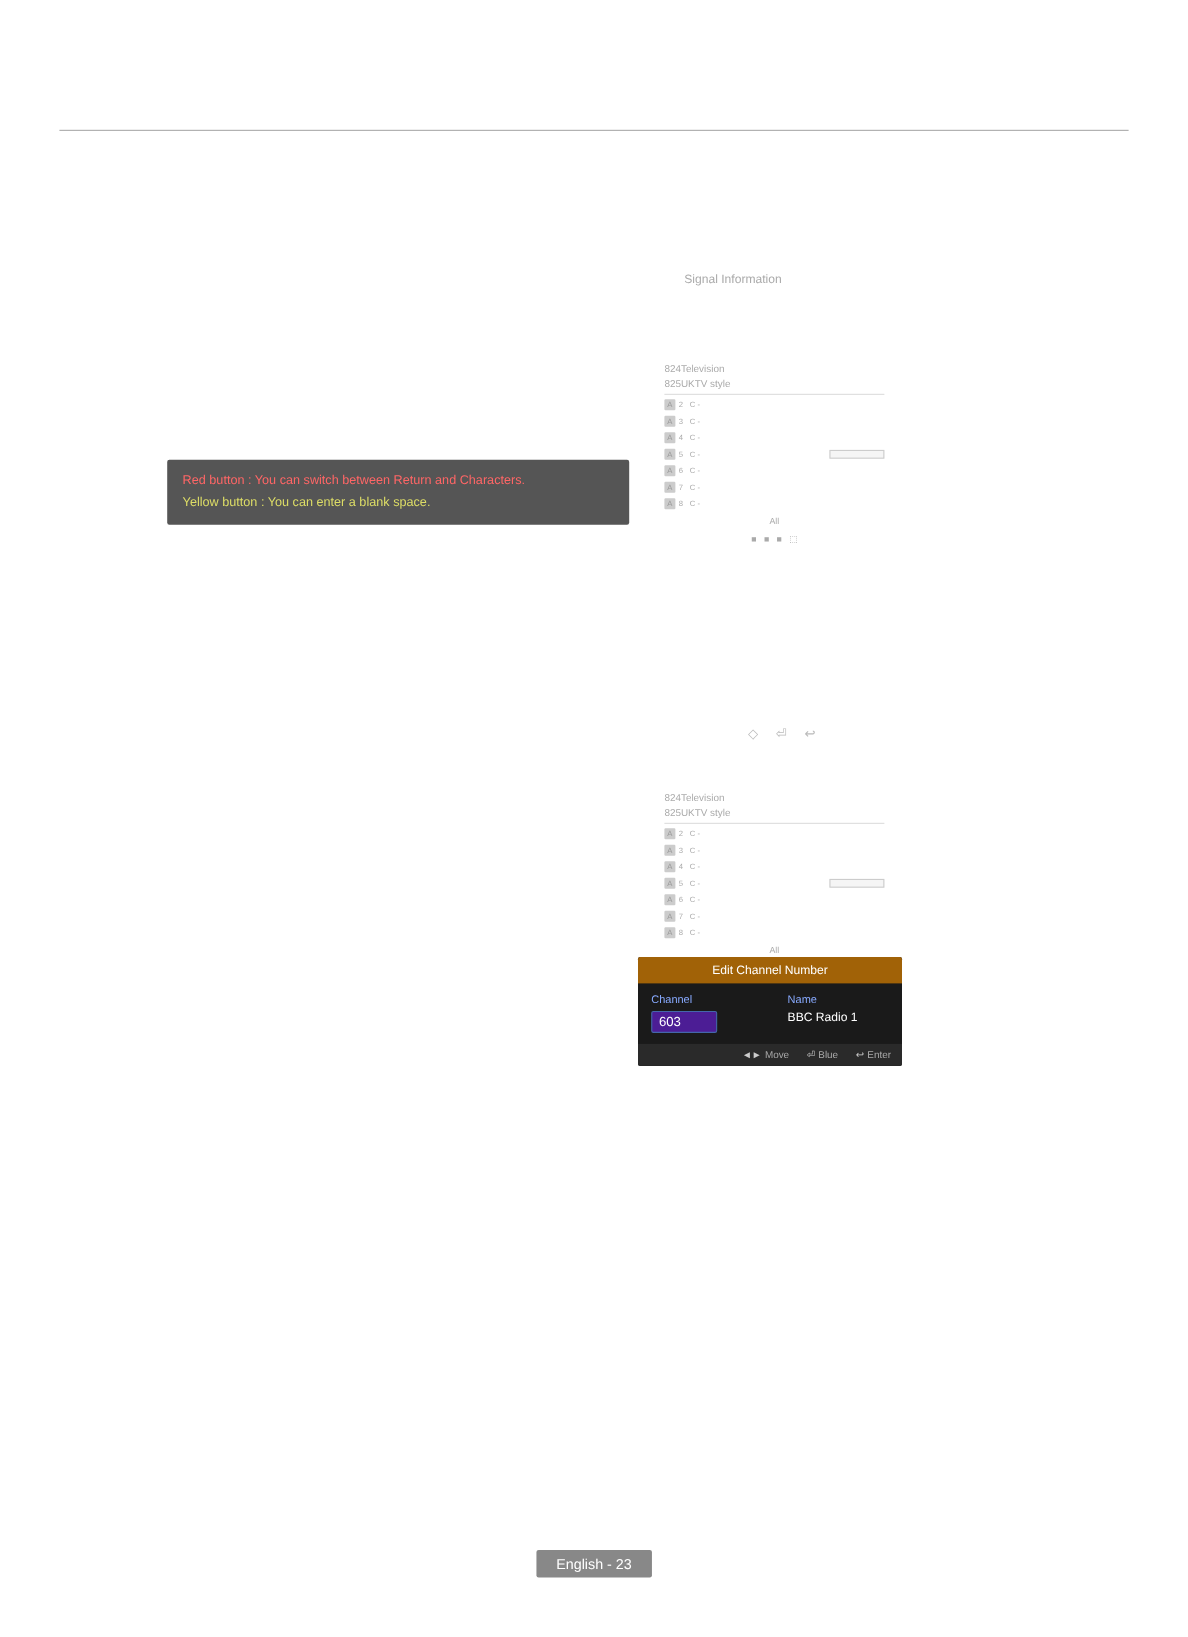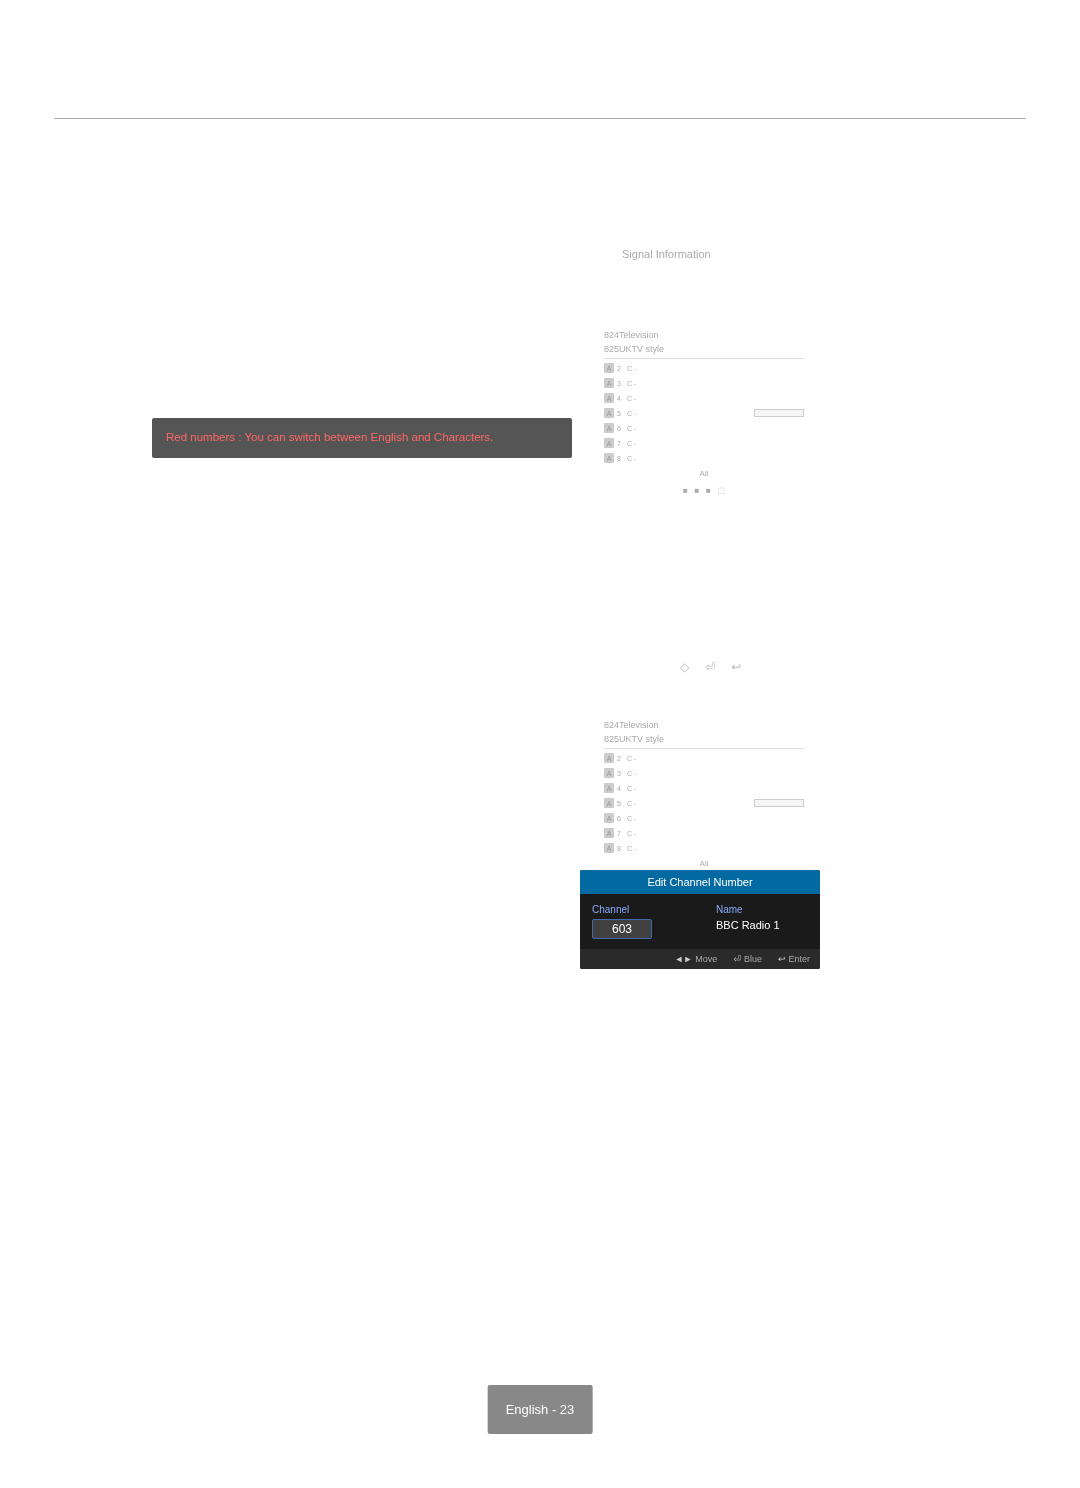--- a/index.html
+++ b/index.html
@@ -154,21 +154,21 @@
       position: absolute;
       top: 870px;
       left: 580px;
       width: 240px;
       background: #1a1a1a;
       border-radius: 2px;
       overflow: hidden;
     }
 
     .edit-dialog-title {
-      background: #0369a1;
+      background: #a16207;
       text-align: center;
       padding: 6px;
       font-size: 11px;
       color: #ffffff;
     }
 
     .edit-dialog-body {
       padding: 10px 12px;
       display: flex;
       gap: 32px;
@@ -183,27 +183,27 @@
       color: #88aaff;
       margin-bottom: 4px;
     }
 
     .edit-dialog-col-value {
       font-size: 11px;
       color: #ffffff;
     }
 
     .edit-channel-input {
-      background: #404040;
+      background: #4c1d95;
       border: 1px solid #4466aa;
       color: #ffffff;
       font-size: 12px;
       padding: 2px 6px;
       width: 60px;
-      text-align: center;
+      text-align: left;
       border-radius: 2px;
     }
 
     .edit-dialog-footer {
       background: #2a2a2a;
       display: flex;
       justify-content: flex-end;
       gap: 16px;
       padding: 5px 10px;
       font-size: 9px;
@@ -222,21 +222,21 @@
     }
 
     
     .page-indicator {
       position: absolute;
       bottom: 54px;
       left: 50%;
       transform: translateX(-50%);
       background: #888888;
       color: #ffffff;
-      padding: 17px 18px;
+      padding: 5px 18px;
       font-size: 13px;
       border-radius: 2px;
     }
 
     
     .tv-panel-divider {
       height: 1px;
       background: #dddddd;
       margin: 2px 0;
     }
@@ -296,21 +296,22 @@
       <div class="tv-row-text">C -</div>
     </div>
   </div>
   <div class="tv-panel-footer">
     <span>All</span>
     <span>■ &nbsp; ■ &nbsp; ■ &nbsp; ⬚</span>
   </div>
 </div>
 
 <div class="instruction-box">
-  <div class="instruction-line red">Red numbers : You can switch between English and Characters.</div>
+  <div class="instruction-line red">Red button : You can switch between Return and Characters.</div>
+  <div class="instruction-line yellow">Yellow button : You can enter a blank space.</div>
 </div>
 
 <div class="icons-row">
   <span class="icon-item">◇</span>
   <span class="icon-item">⏎</span>
   <span class="icon-item">↩</span>
 </div>
 
 <div class="tv-panel-2">
   <div class="tv-panel-header">

